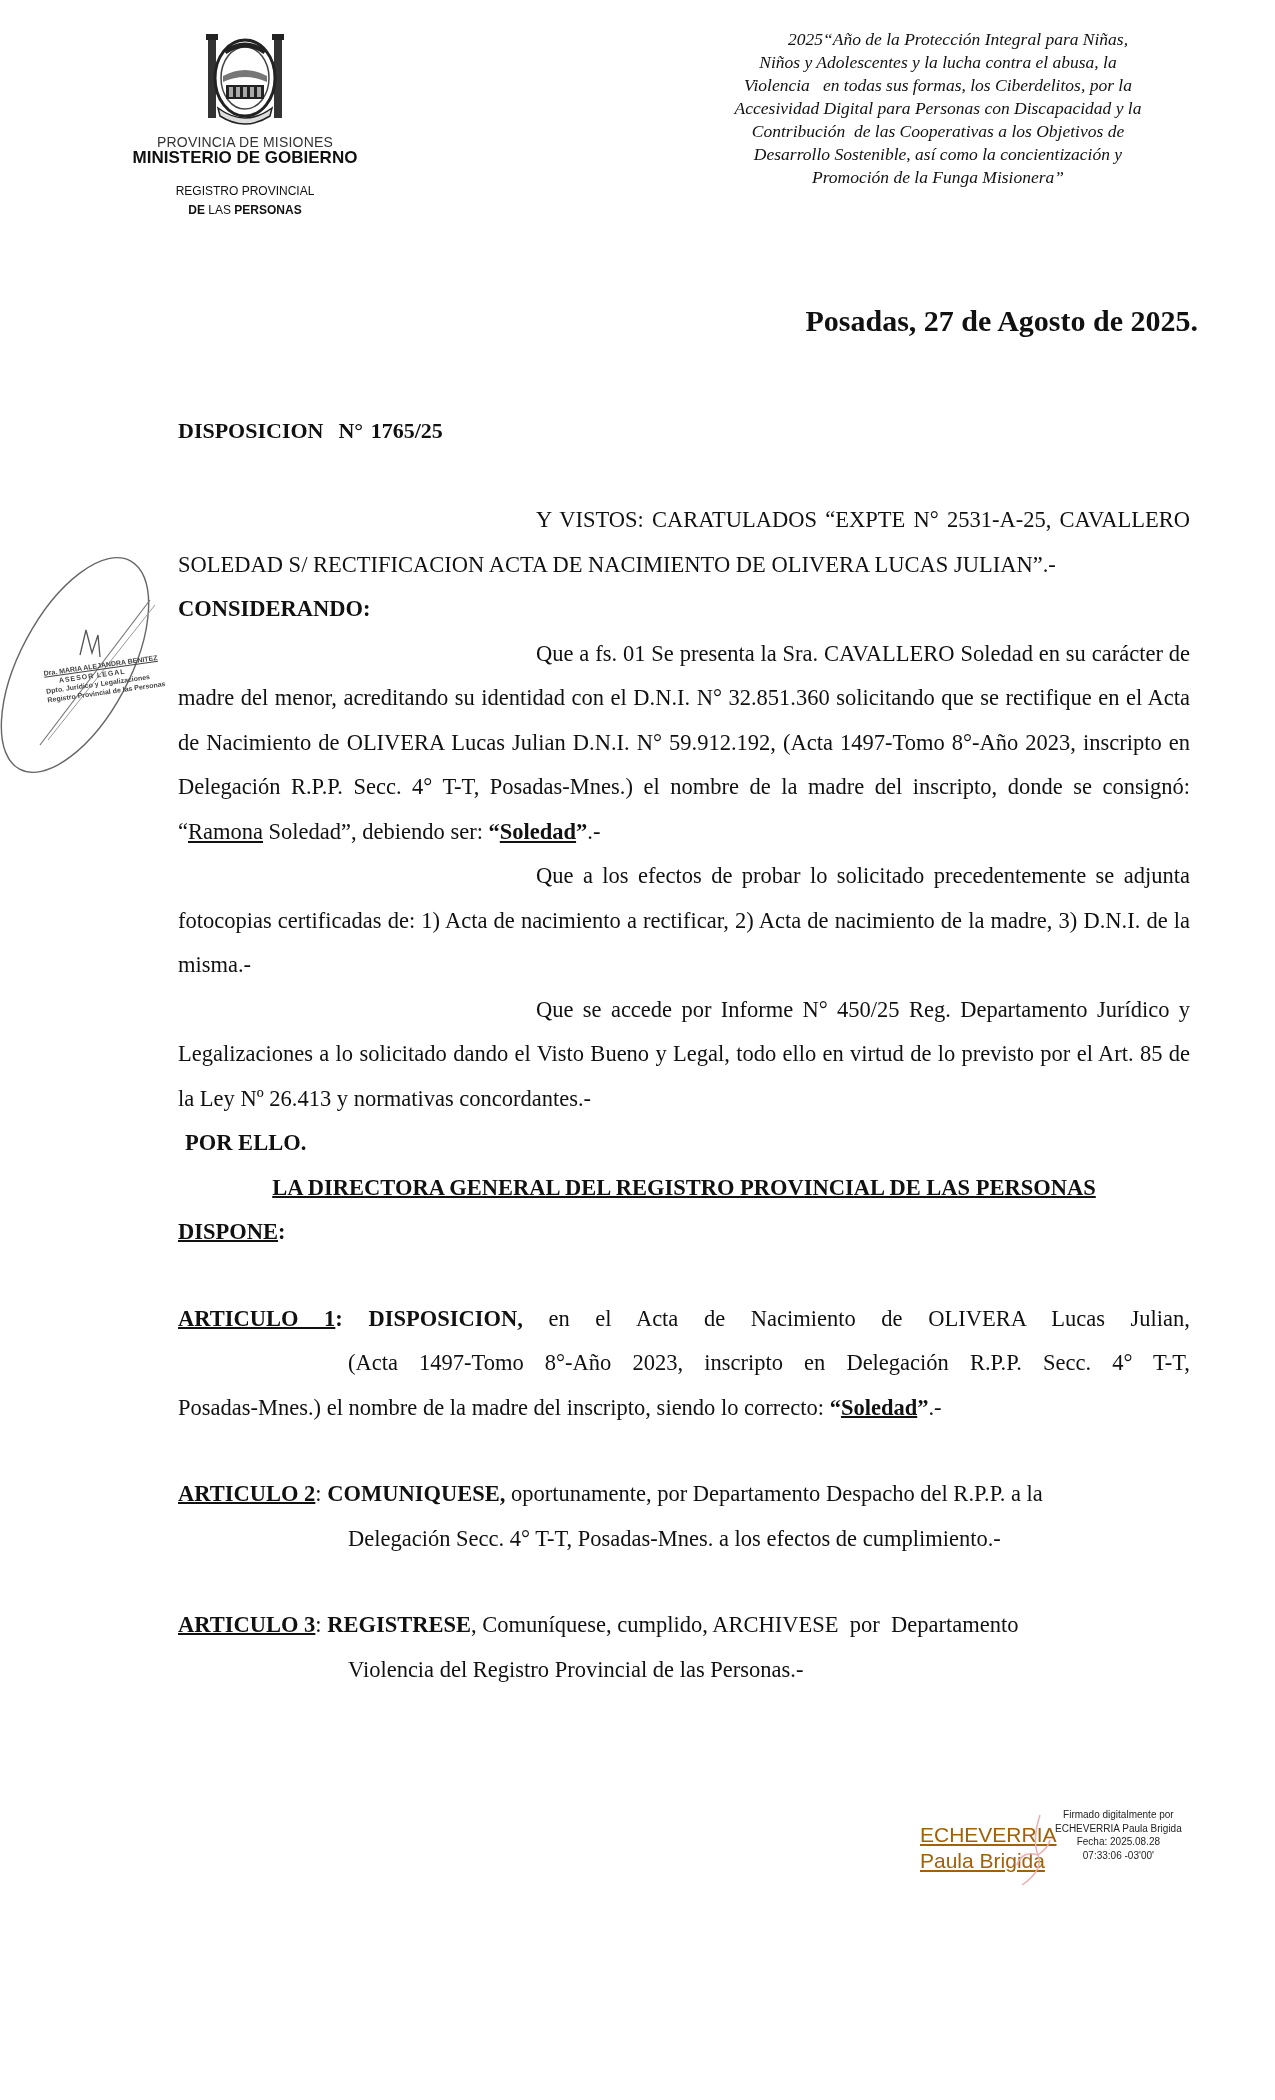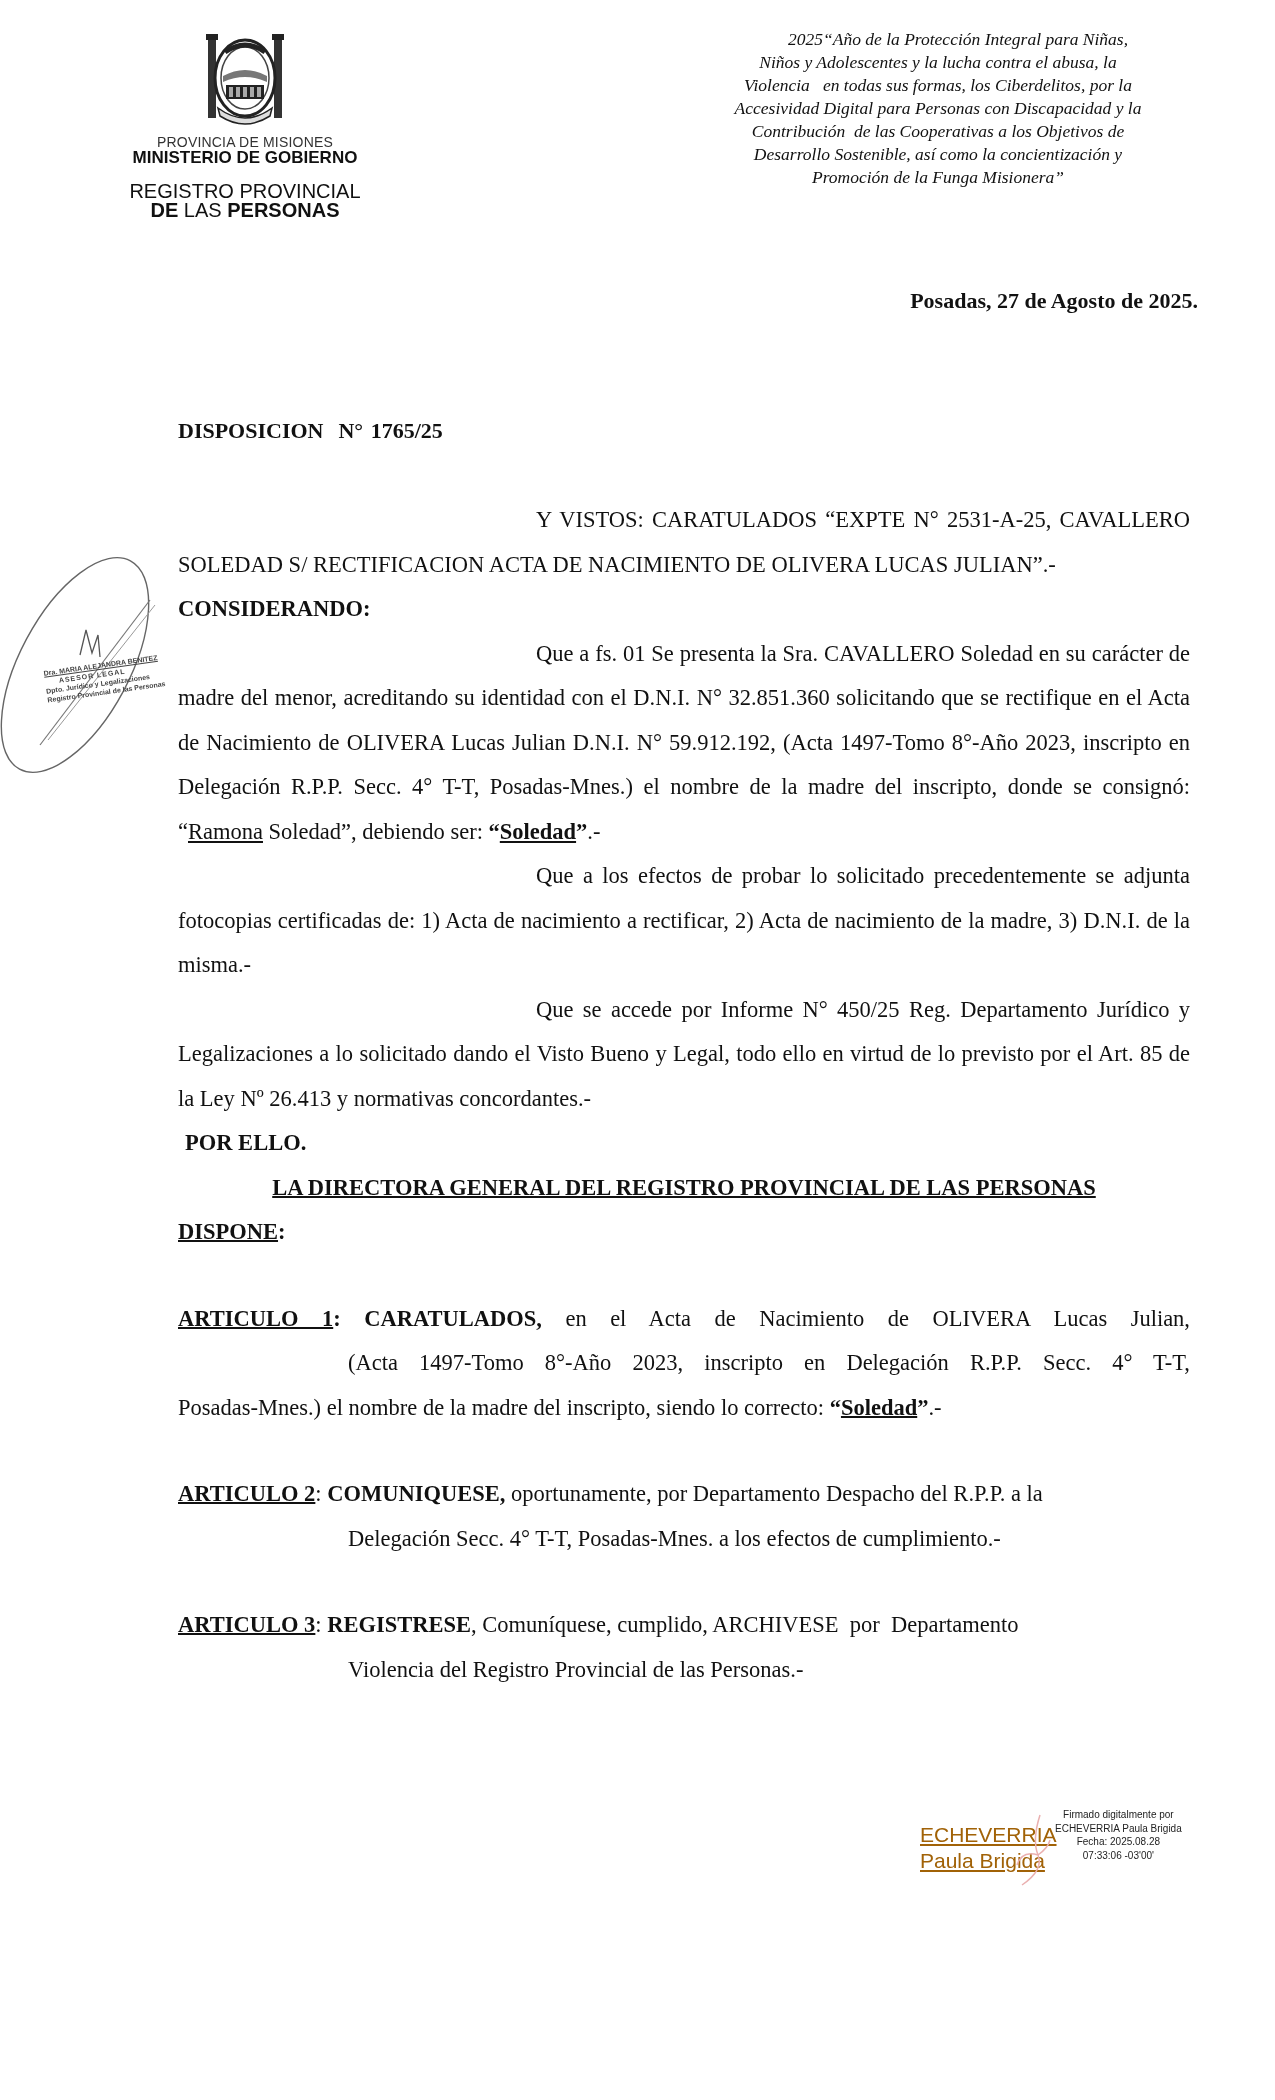--- a/index.html
+++ b/index.html
@@ -5,29 +5,29 @@
   html, body { margin: 0; padding: 0; background: #ffffff; }
   body { width: 1275px; height: 2100px; position: relative; overflow: hidden; color: #111; }
   .serif { font-family: "Liberation Serif", "DejaVu Serif", serif; }
   .sans { font-family: "Liberation Sans", "DejaVu Sans", sans-serif; }
 
   
   #logo-block { position: absolute; left: 120px; top: 30px; width: 250px; text-align: center; }
   #crest { width: 90px; height: 100px; margin: 0 auto; display: block; }
   .logo-prov { font-size: 14px; letter-spacing: 0.2px; color: #333; margin-top: 4px; }
   .logo-min { font-size: 17px; font-weight: bold; color: #111; margin-top: -2px; }
-  .logo-reg { font-size: 20px; color: #111; margin-top: 14px; line-height: 19px; }
+  .logo-reg { font-size: 12px; color: #111; margin-top: 14px; line-height: 19px; }
   .logo-reg b { font-weight: bold; }
 
   
   #motto { position: absolute; left: 688px; top: 28px; width: 500px; text-align: center;
            font-style: italic; font-size: 17.5px; line-height: 23px; }
 
   
-  #date { position: absolute; right: 77px; top: 288px; font-weight: bold; font-size: 22px; }
+  #date { position: absolute; right: 77px; top: 304px; font-weight: bold; font-size: 30px; }
 
   
   #disp-title { position: absolute; left: 178px; top: 418px; font-weight: bold; font-size: 22px; word-spacing: 2px; text-align: center; }
 
   
   #body { position: absolute; left: 178px; top: 498px; width: 1012px; font-size: 22.5px; line-height: 44.5px; }
   .par { text-align: justify; text-align-last: left; }
   .indent { text-indent: 358px; }
   .bold { font-weight: bold; }
   .u { text-decoration: underline; }
@@ -119,21 +119,21 @@
   <p class="par indent" style="margin:0">Que a los efectos de probar lo solicitado precedentemente se adjunta fotocopias certificadas de: 1) Acta de nacimiento a rectificar, 2) Acta de nacimiento de la madre, 3) D.N.I. de la misma.-</p>
 
   <p class="par indent" style="margin:0">Que se accede por Informe N° 450/25 Reg. Departamento Jurídico y Legalizaciones a lo solicitado dando el Visto Bueno y Legal, todo ello en virtud de lo previsto por el Art. 85 de la Ley Nº 26.413 y normativas concordantes.-</p>
 
   <div class="por-ello">POR ELLO.</div>
 
   <div class="dispone-title">LA DIRECTORA GENERAL DEL REGISTRO PROVINCIAL DE LAS PERSONAS</div>
   <div class="center bold"><span class="u" style="text-decoration-thickness:2px">DISPONE</span><span>:</span></div>
 
   <div class="article art1">
-    <div style="text-align:justify;text-align-last:justify;width:1012px"><span class="label">ARTICULO 1</span><b>:</b><b> CARATULADOS,</b><span> en el Acta de Nacimiento de OLIVERA Lucas Julian,</span></div>
+    <div style="text-align:justify;text-align-last:justify;width:1012px"><span class="label">ARTICULO 1</span><b>:</b><b> DISPOSICION,</b><span> en el Acta de Nacimiento de OLIVERA Lucas Julian,</span></div>
     <div style="padding-left:170px;text-align:justify;text-align-last:justify">(Acta 1497-Tomo 8°-Año 2023, inscripto en Delegación R.P.P. Secc. 4° T-T,</div>
     <div><span>Posadas-Mnes.) el nombre de la madre del inscripto, siendo lo correcto: </span><b>“</b><b class="u" style="text-decoration-thickness:2px">Soledad</b><b>”</b><span>.-</span></div>
   </div>
 
   <div class="article art2">
     <div><span class="label">ARTICULO 2</span><span>:</span><b> COMUNIQUESE,</b><span> oportunamente, por Departamento Despacho del R.P.P. a la</span></div>
     <div style="padding-left:170px">Delegación Secc. 4° T-T, Posadas-Mnes. a los efectos de cumplimiento.-</div>
   </div>
 
   <div class="article art3">

